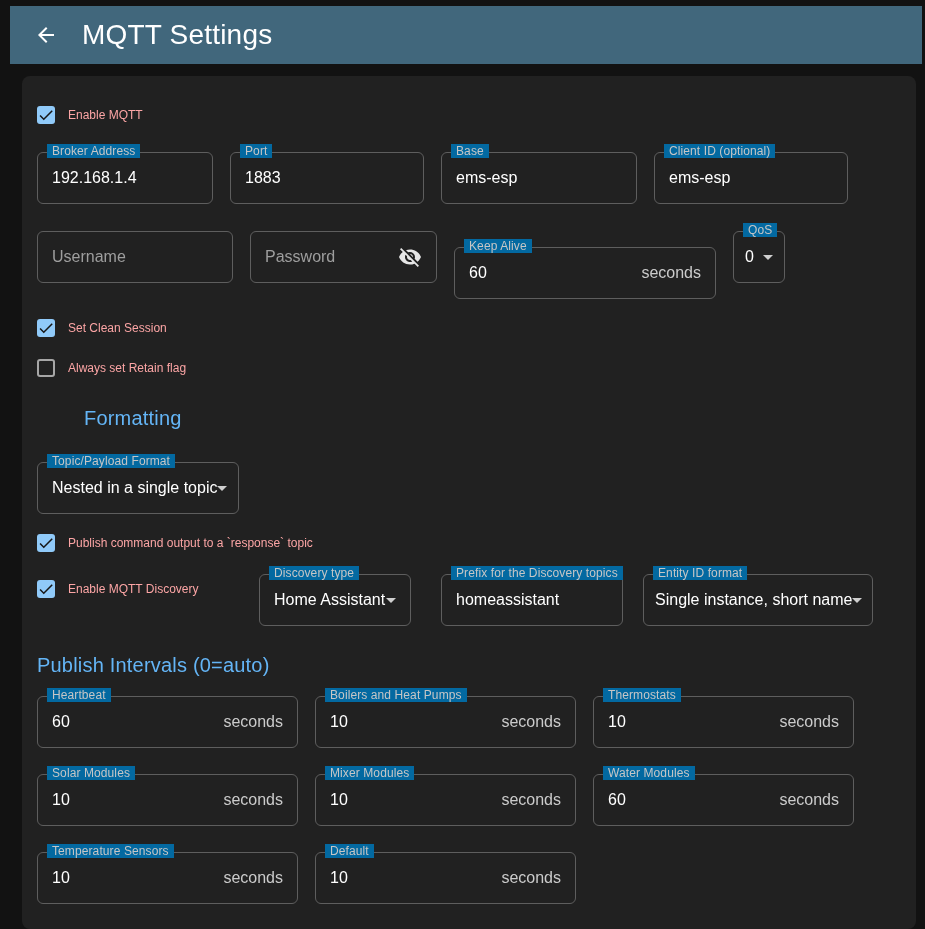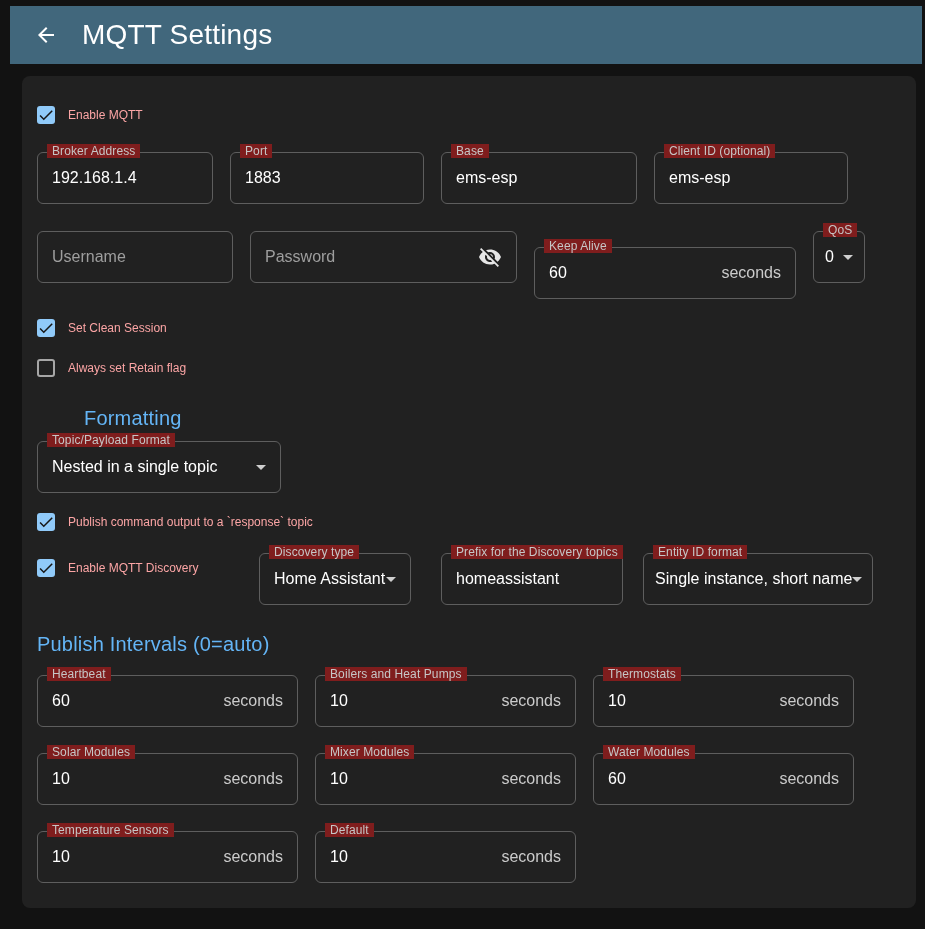--- a/index.html
+++ b/index.html
@@ -58,21 +58,21 @@
     border: 1px solid #5e5e5e;
     border-radius: 6px;
     position: relative;
     display: flex;
     align-items: center;
     padding: 0 14px;
     flex: none;
   }
   .flabel {
     position: absolute; top: -9px; left: 9px;
-    background: #7f1d1d; padding: 0 5px;
+    background: #0369a1; padding: 0 5px;
     font-size: 12px; color: #c6c6c6;
     white-space: nowrap; letter-spacing: 0.1px;
   }
   .finput {
     background: transparent; border: none; outline: none;
     color: #fff; font: 16px "Liberation Sans", sans-serif;
     width: 100%; min-width: 0; flex: 1;
   }
   .finput::placeholder { color: #9e9e9e; opacity: 1; }
   .suffix { color: #cbcbcb; font-size: 16px; margin-left: 8px; white-space: nowrap; }
@@ -93,25 +93,25 @@
   .eye-btn svg { width: 24px; height: 24px; fill: #e6e6e6; }
 
   
   .section { font-size: 20px; font-weight: 400; color: #64b5f6; letter-spacing: 0.2px; }
 
   
   .row-enable { margin-top: 0; }
   .row1 { margin-top: 28px; gap: 17px; }
   .row2 { margin-top: 27px; gap: 17px; }
   .w176 { width: 176px; } .w194 { width: 194px; } .w196 { width: 196px; }
-  .w229 { width: 267px; } .w262 { width: 262px; margin-top: 16px; } .w52 { width: 52px; padding: 0 11px; }
+  .w229 { width: 187px; } .w262 { width: 262px; margin-top: 16px; } .w52 { width: 52px; padding: 0 11px; }
   .row-clean { margin-top: 20px; }
   .row-retain { margin-top: 22px; }
   .h-formatting { margin-top: 30px; margin-left: 47px; }
-  .topic-field { margin-top: 11px; width: 244px; }
+  .topic-field { margin-top: 32px; width: 202px; }
   .row-response { margin-top: 20px; }
   .disc-row { margin-top: 22px; display: flex; align-items: flex-start; }
   .disc-check { width: 222px; padding-top: 6px; flex: none; }
   .disc-row .field { margin-top: 0; }
   .w152 { width: 152px; }
   .w182 { width: 182px; margin-left: 30px; }
   .w230 { width: 230px; margin-left: 20px; padding: 0 11px; }
   .h-intervals { margin-top: 28px; }
   .intervals-grid {
     margin-top: 19px;

